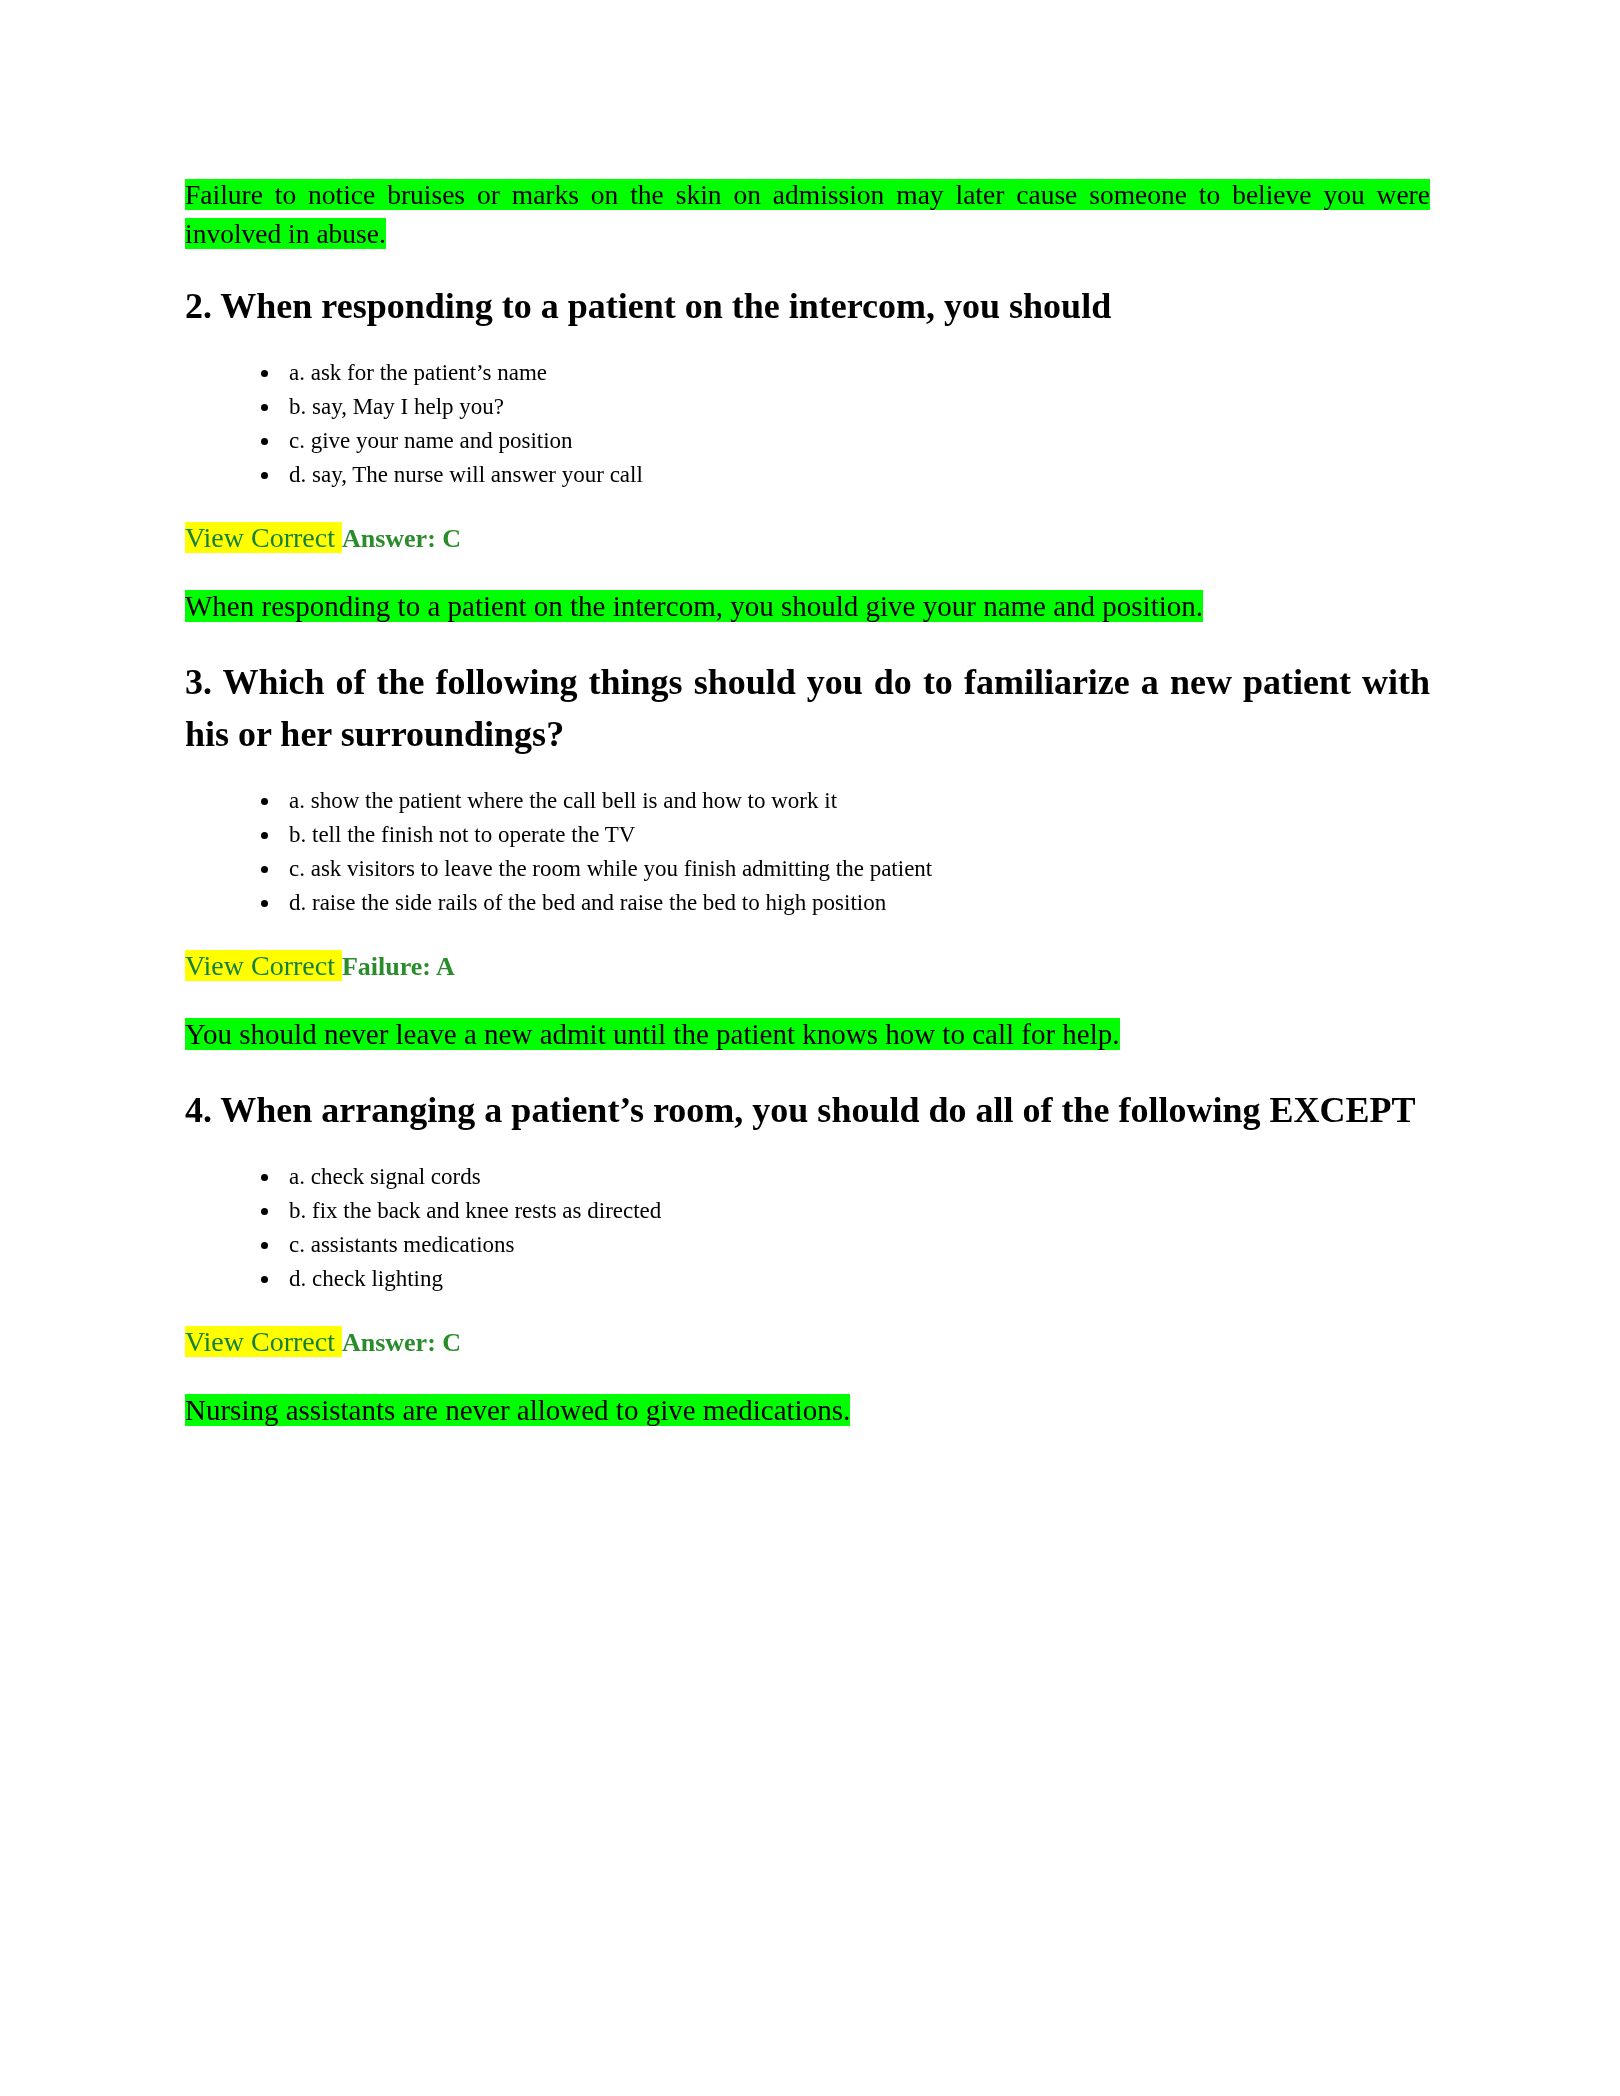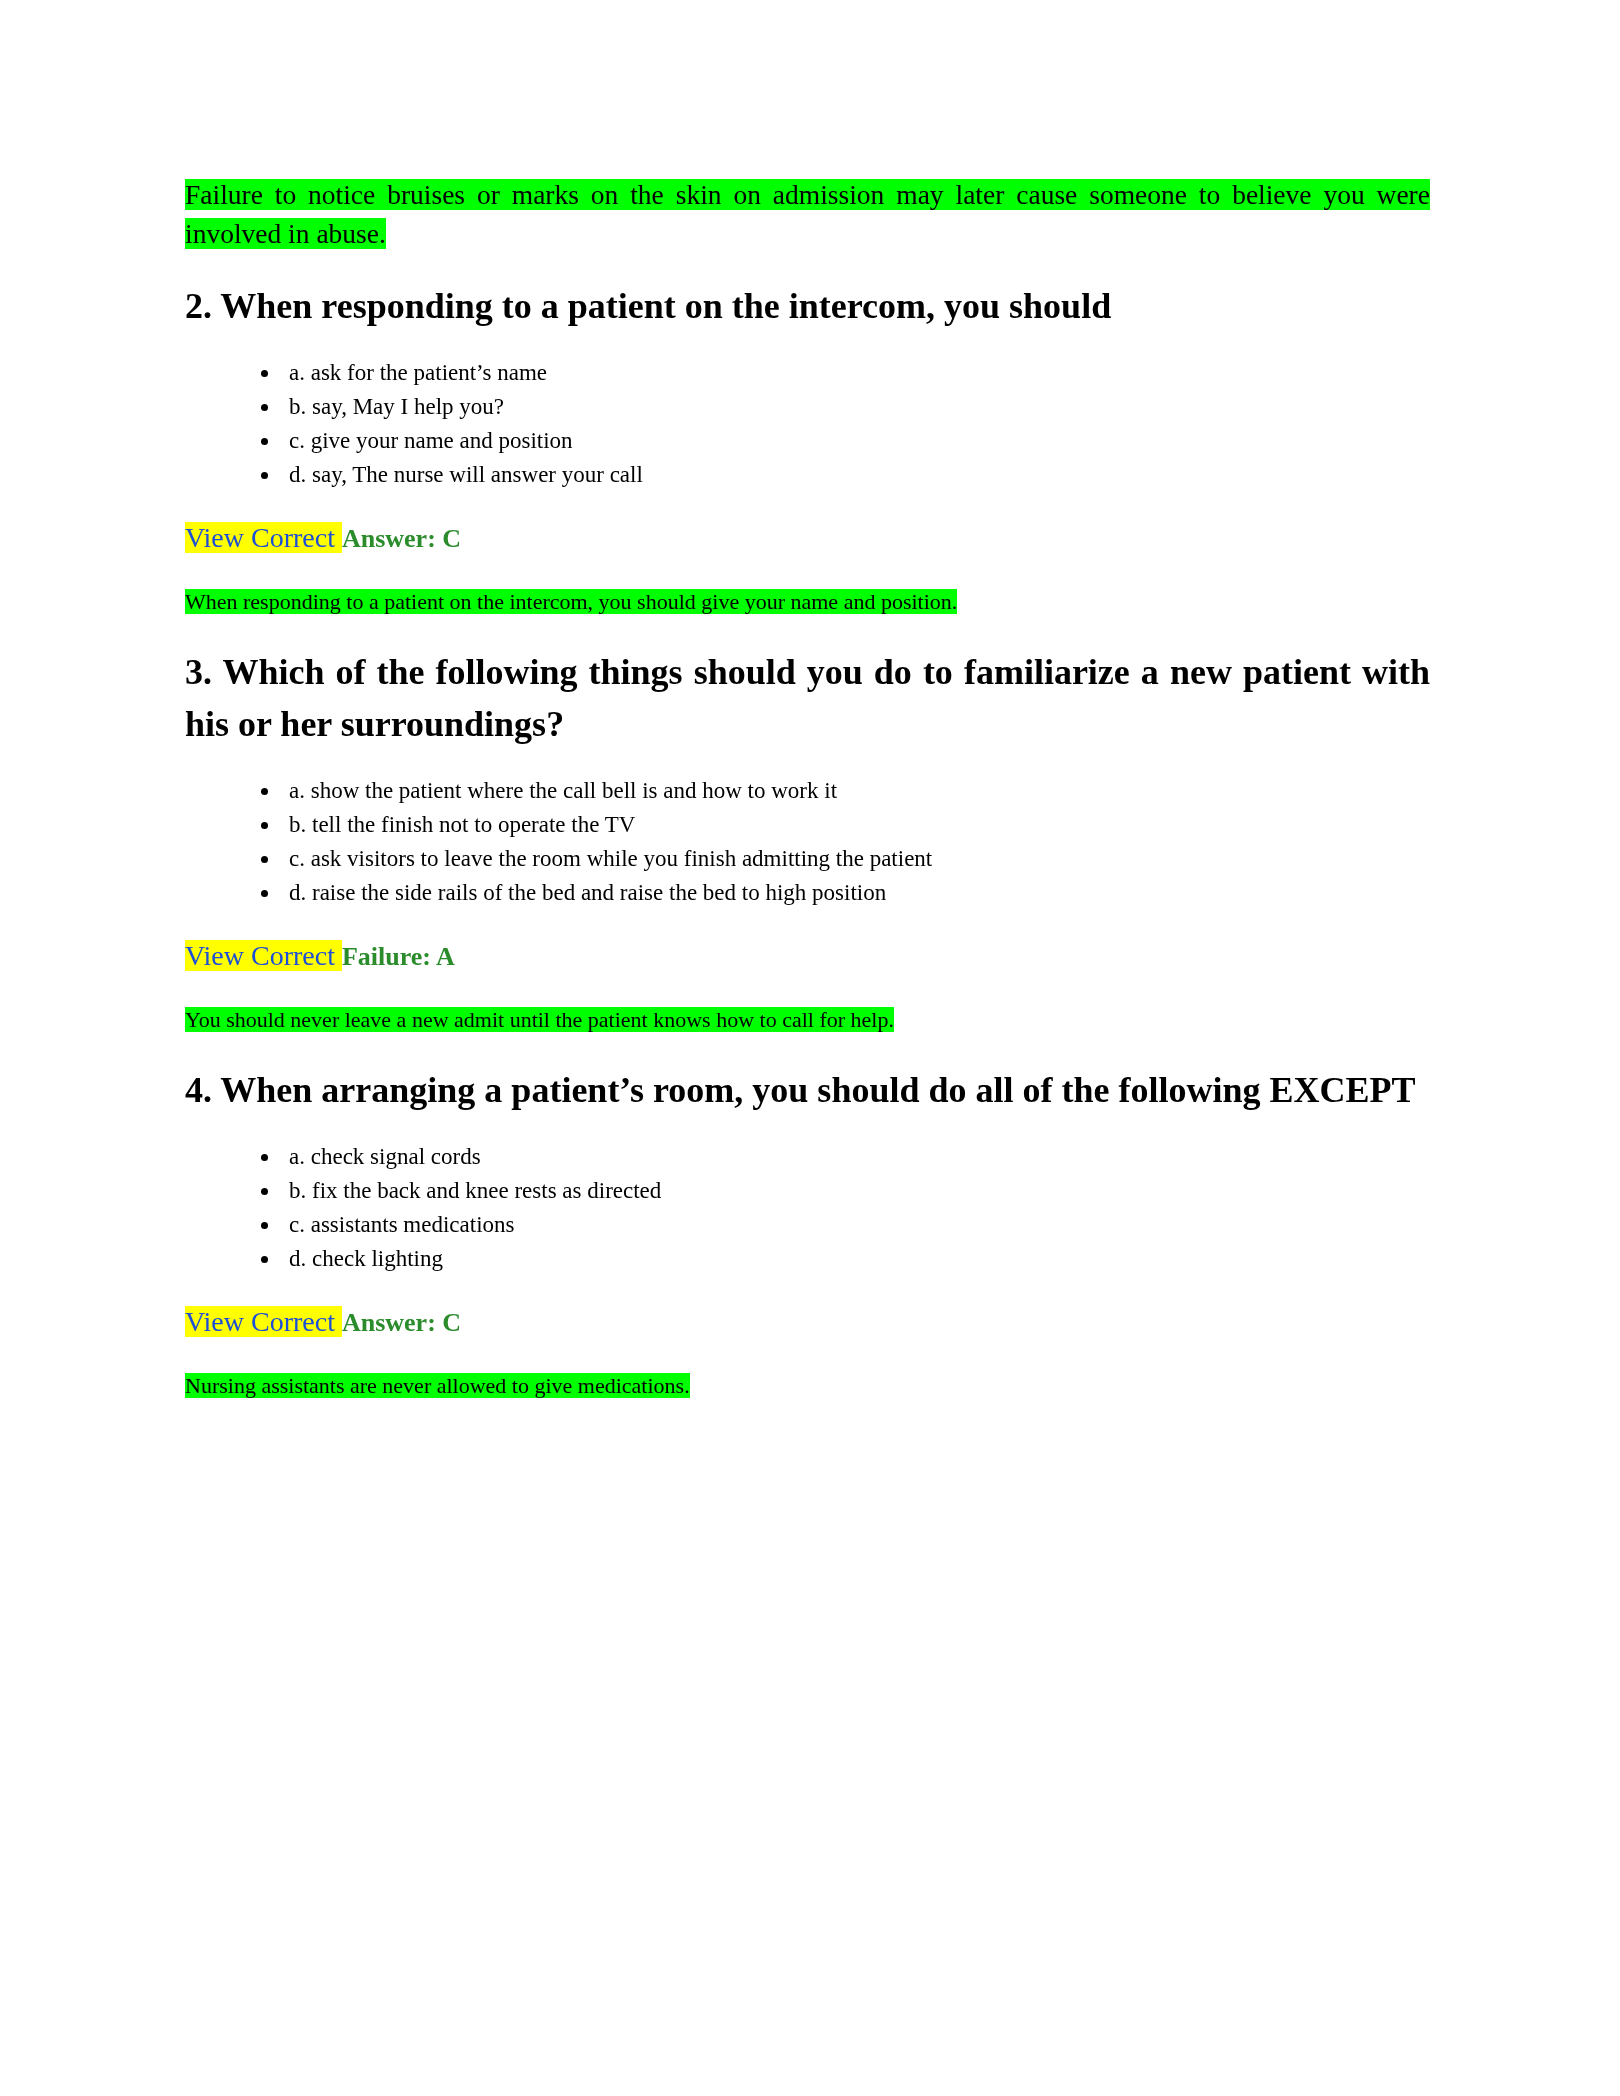--- a/index.html
+++ b/index.html
@@ -62,24 +62,24 @@
     font-size: 28px;
     line-height: 1.42;
     margin: 0 0 28px 0;
   }
   .answer-label {
     font-weight: bold;
     color: #2b8c2b;
     font-size: 26px;
   }
   .view-correct {
-    color: #1d4ed8;
+    color: #15803d;
   }
   .expl {
-    font-size: 22px;
+    font-size: 29px;
     line-height: 1.42;
     text-align: justify;
     margin: 12px 0 30px 0;
   }
 </style>
 </head>
 <body>
 
 <div class="page">
   <div class="doc">

